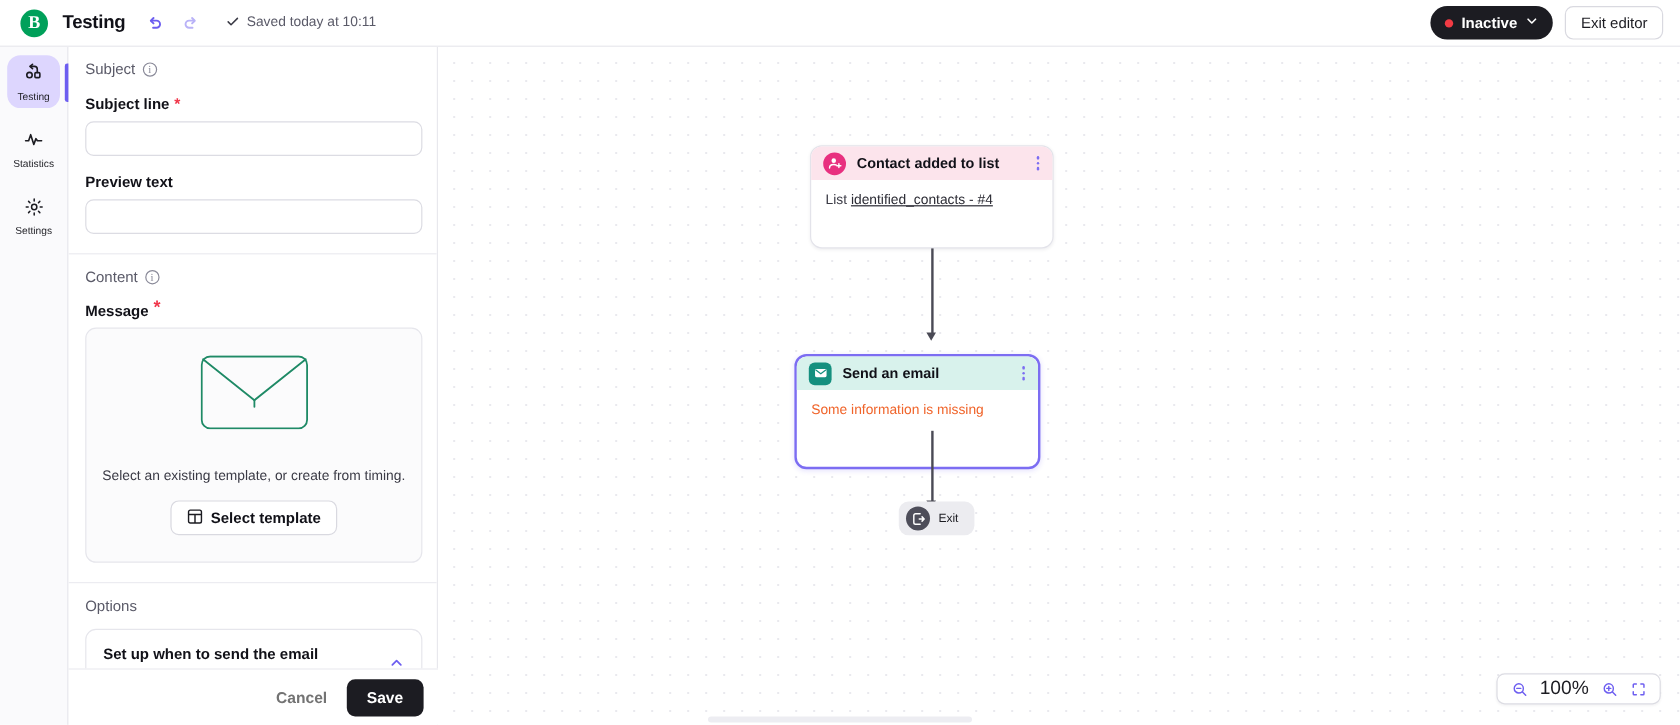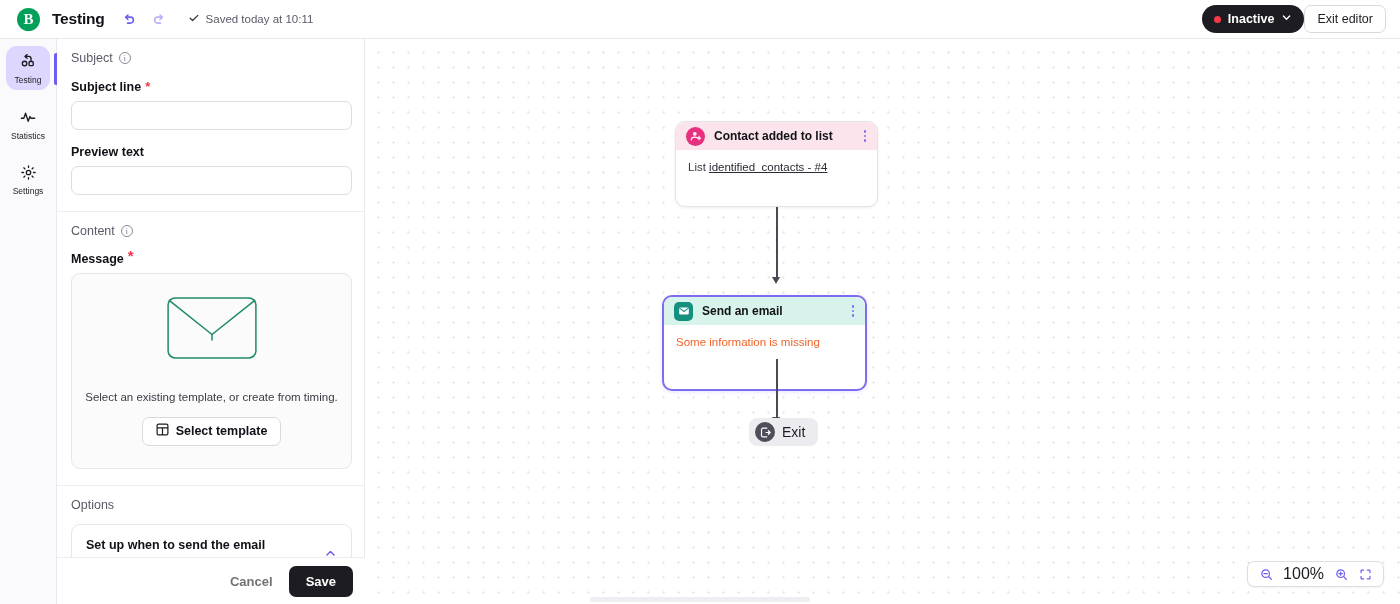--- a/index.html
+++ b/index.html
@@ -32,21 +32,21 @@
     font-size: 15.5px; font-weight: bold; color: #111118;
     letter-spacing: -0.2px;
   }
   .hist-btns { display: flex; align-items: center; margin-left: 16px; gap: 15px; }
   .hist-btn { width: 16px; height: 16px; display: flex; align-items: center; justify-content: center; cursor: pointer; }
   .saved-wrap {
     margin-left: 20px; display: flex; align-items: center; gap: 6px;
     font-size: 11.5px; color: #5a5a68;
   }
   .topbar-right {
-    margin-left: auto; display: flex; align-items: center; margin-right: 14px;
+    margin-left: auto; display: flex; align-items: center; gap: 10px; margin-right: 14px;
   }
   .status-pill {
     height: 28px; border-radius: 999px; background: #1c1c22; color: #fff;
     display: flex; align-items: center; gap: 7px; padding: 0 12px 0 12px;
     font-size: 12.5px; font-weight: bold; cursor: pointer;
   }
   .status-dot { width: 7px; height: 7px; border-radius: 50%; background: #f23b44; }
   .exit-btn {
     height: 28px; border-radius: 7px; background: #fff; border: 1px solid #d9d9e0;
     color: #1c1c22; font-size: 12.5px; font-weight: normal;
@@ -199,21 +199,21 @@
 
   .exit-node {
     position: absolute; height: 28px; border-radius: 8px; background: #ececf0;
     display: flex; align-items: center; gap: 7px; padding: 0 13px 0 6px;
     cursor: pointer;
   }
   .exit-ico {
     width: 20px; height: 20px; border-radius: 50%; background: #4e4e5a;
     display: flex; align-items: center; justify-content: center;
   }
-  .exit-label { font-size: 14px; color: #1c1c22; }
+  .exit-label { font-size: 10px; color: #1c1c22; }
 
   
   .zoomctl {
     position: absolute; right: 16px; bottom: 17px;
     height: 26px; border-radius: 7px; background: #fff; border: 1px solid #dcdce3;
     display: flex; align-items: center; gap: 0; padding: 0 6px;
     box-shadow: 0 1px 2px rgba(20,20,40,.05);
   }
   .zoomctl .zb { width: 24px; height: 24px; display: flex; align-items: center; justify-content: center; cursor: pointer; }
   .zoom-pct { font-size: 16px; color: #1c1c22; padding: 0 5px; min-width: 34px; text-align: center; }

